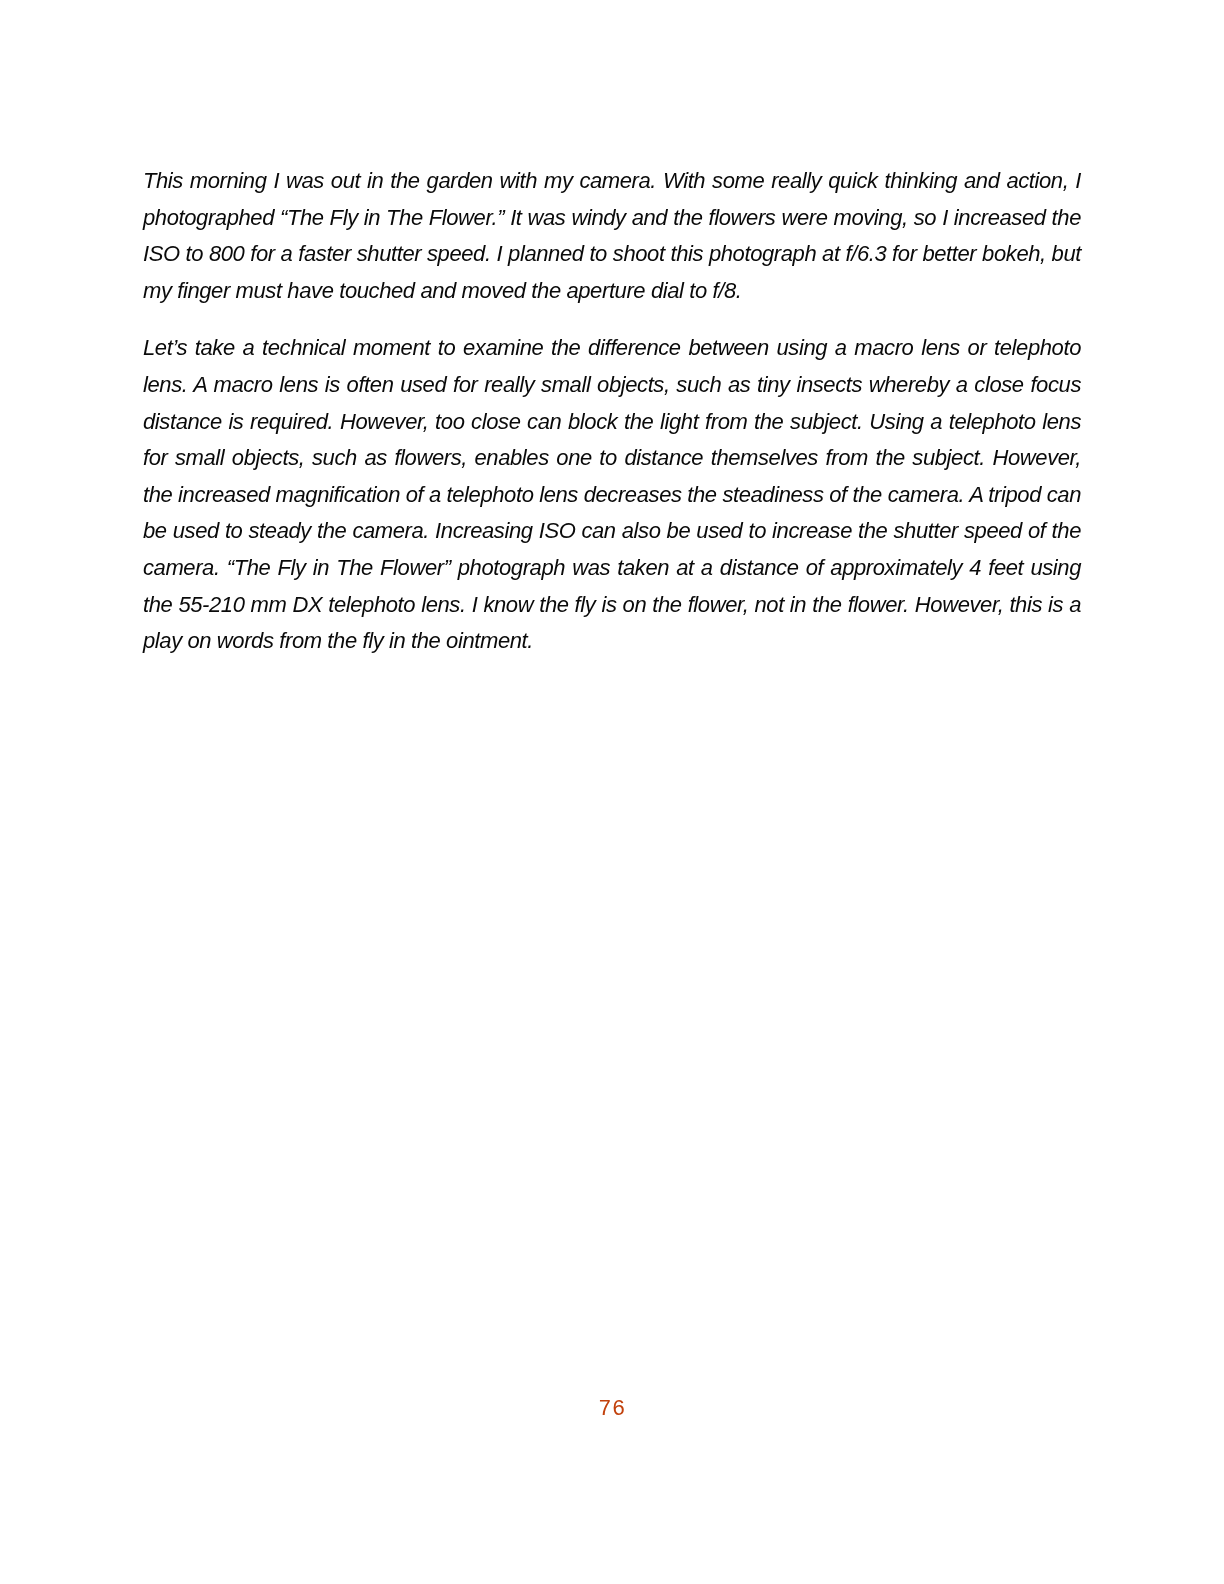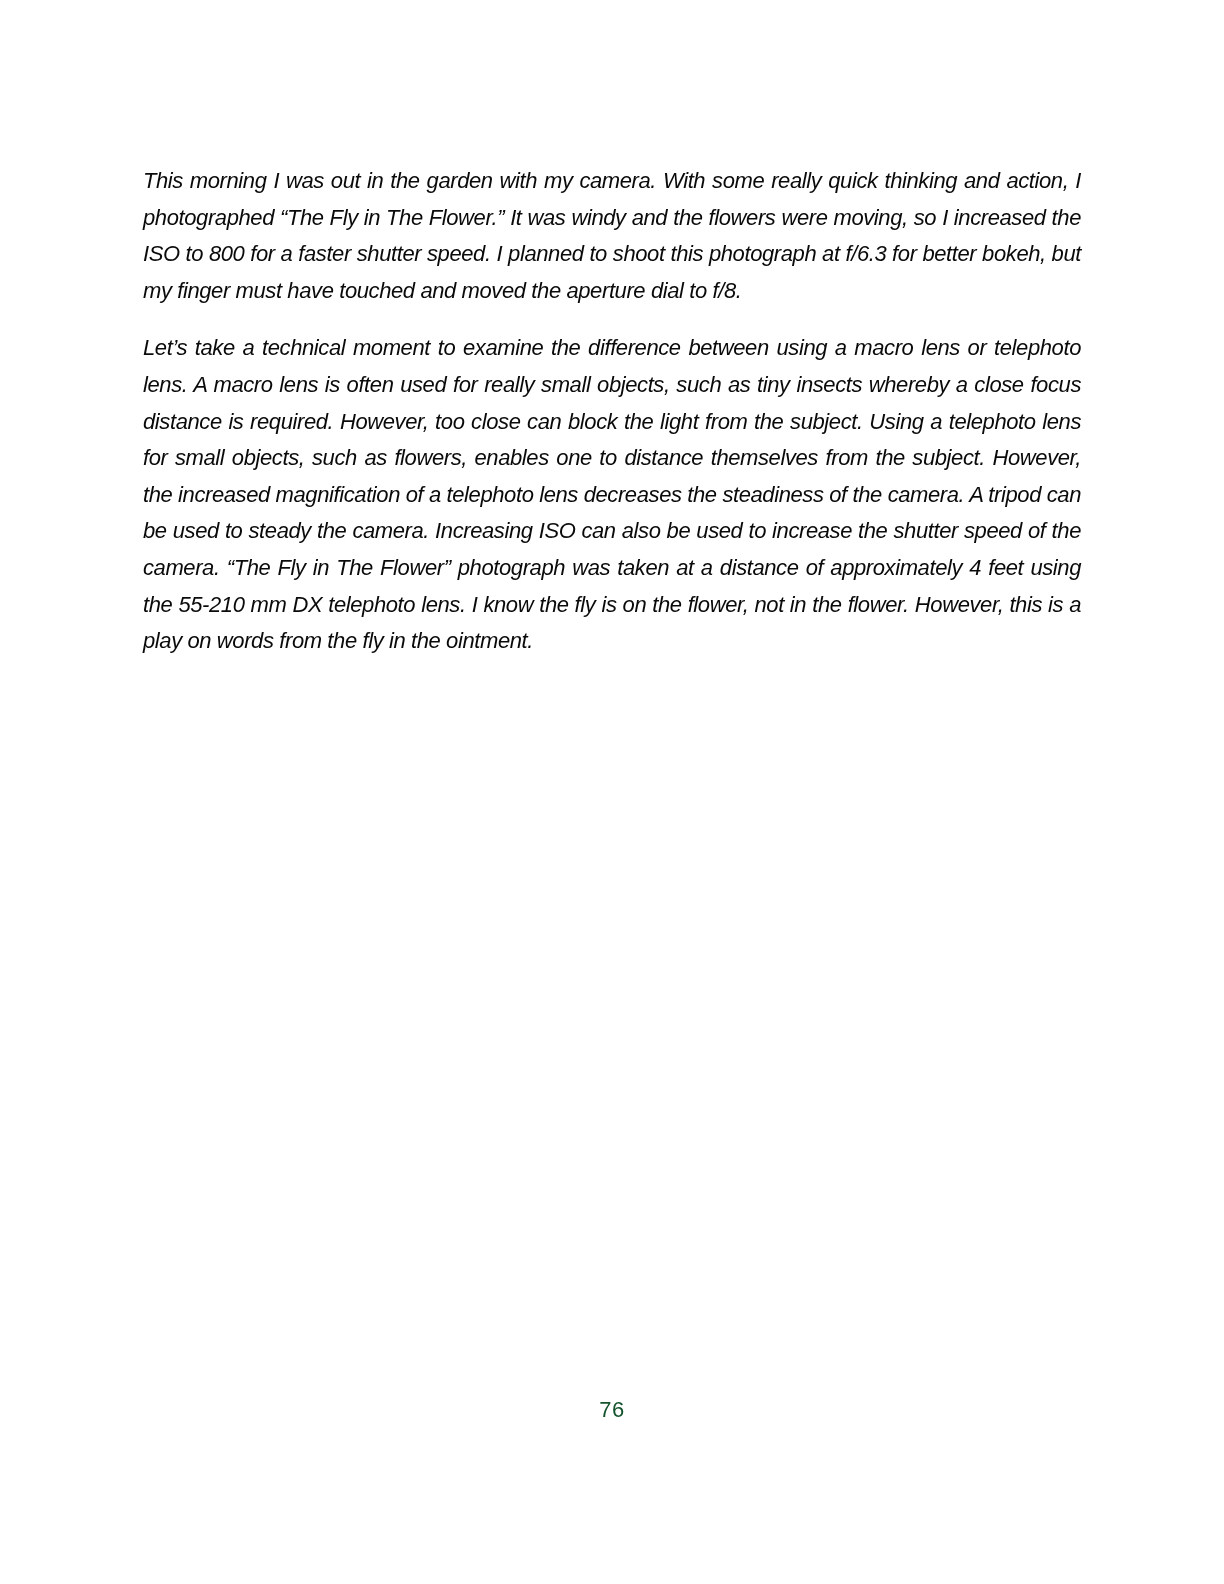--- a/index.html
+++ b/index.html
@@ -31,22 +31,23 @@
     text-align: justify;
   }
   .page-number {
     position: absolute;
     left: 0;
     top: 1397px;
     width: 1224px;
     text-align: center;
     font-size: 22px;
     font-style: normal;
-    color: #14532d;
+    color: #c2410c;
     letter-spacing: 0.5px;
+    font-family: Liberation Mono, monospace;
   }
 </style>
 </head>
 <body>
 
 <div class="page">
   <div class="text-block">
     <p>This morning I was out in the garden with my camera. With some really quick thinking and action, I photographed “The Fly in The Flower.” It was windy and the flowers were moving, so I increased the ISO to 800 for a faster shutter speed. I planned to shoot this photograph at f/6.3 for better bokeh, but my finger must have touched and moved the aperture dial to f/8.</p>
     <p>Let’s take a technical moment to examine the difference between using a macro lens or telephoto lens. A macro lens is often used for really small objects, such as tiny insects whereby a close focus distance is required. However, too close can block the light from the subject. Using a telephoto lens for small objects, such as flowers, enables one to distance themselves from the subject. However, the increased magnification of a telephoto lens decreases the steadiness of the camera. A tripod can be used to steady the camera. Increasing ISO can also be used to increase the shutter speed of the camera. “The Fly in The Flower” photograph was taken at a distance of approximately 4 feet using the 55-210 mm DX telephoto lens. I know the fly is on the flower, not in the flower. However, this is a play on words from the fly in the ointment.</p>
   </div>

